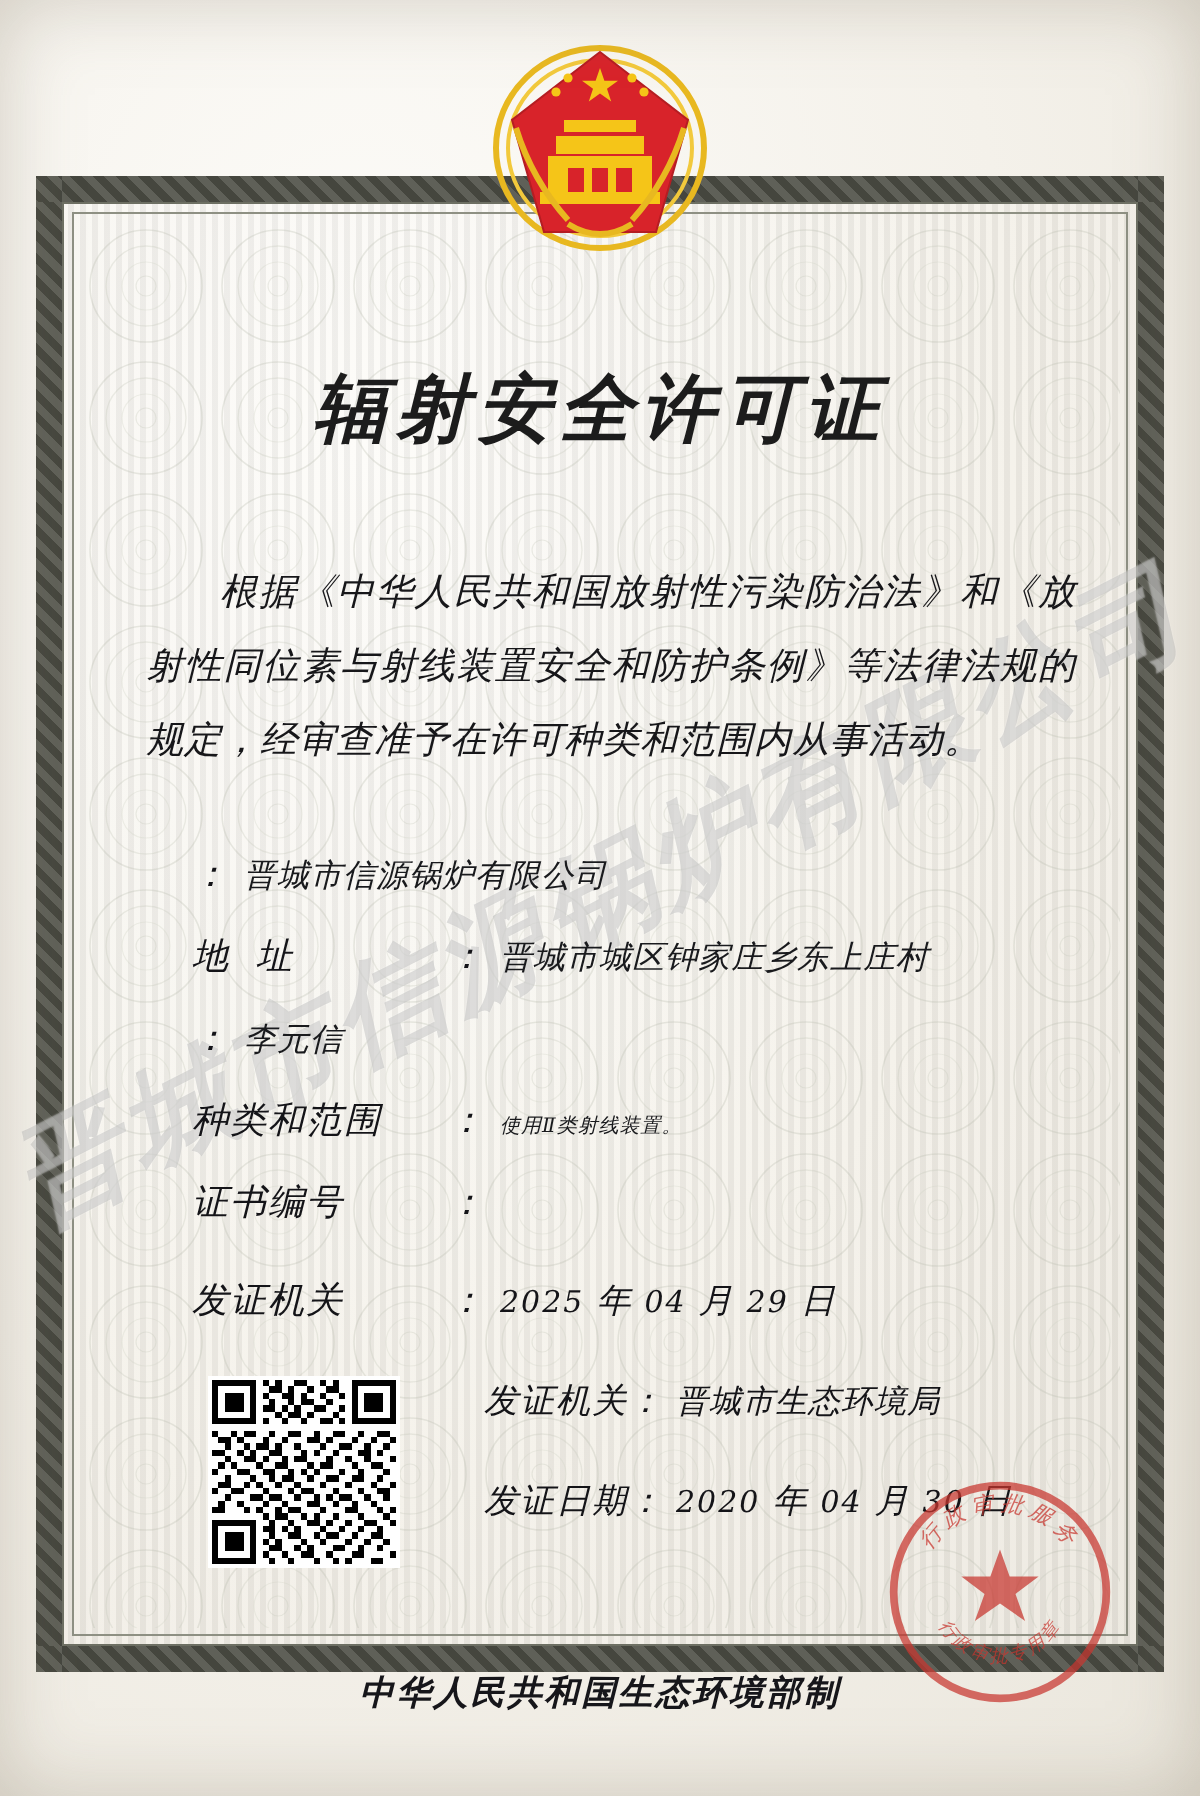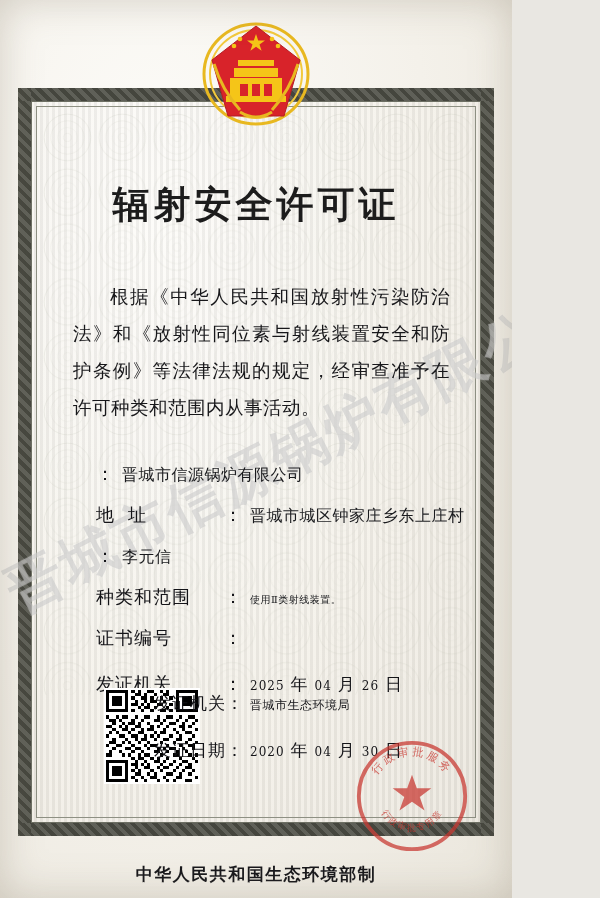--- a/index.html
+++ b/index.html
@@ -8,25 +8,26 @@
   }
   body {
     width: 600px;
     height: 898px;
     overflow: hidden;
     background: #e9e7e2;
     font-family: "DejaVu Sans", "Liberation Sans", sans-serif;
   }
   .certificate {
     position: relative;
-    width: 512px;
+    width: 600px;
     height: 898px;
     background:
       radial-gradient(ellipse at 30% 25%, #fdfcf9 0%, #f4f1ea 55%, #eae6dc 100%);
     overflow: hidden;
+    font-style: italic;
   }
   
   .paper-shade {
     position: absolute;
     inset: 0;
     box-shadow: inset 0 0 40px rgba(140,130,110,0.35);
     pointer-events: none;
     z-index: 40;
   }
   
@@ -165,21 +166,21 @@
     font-size: 18px;
     margin-right: 8px;
     flex: none;
   }
   .field-value {
     font-size: 16px;
     letter-spacing: 0.5px;
     color: #191a1d;
   }
   .field-value.small { font-size: 10px; }
-  .date-row .dnum { font-size: 12px; letter-spacing: 1px; margin-top: 12px; }
+  .date-row .dnum { font-size: 15px; letter-spacing: 1px; margin-top: 12px; }
   .date-row .dunit { font-size: 17px; margin: 0 7px 0 6px; }
 
   
   .bottom-area {
     position: absolute;
     left: 0;
     right: 0;
     bottom: 22px;
     height: 120px;
   }
@@ -205,41 +206,41 @@
     align-items: baseline;
     margin-bottom: 18px;
     justify-content: flex-start;
   }
   .issuer-label {
     font-size: 17px;
     letter-spacing: 1px;
     white-space: nowrap;
   }
   .issuer-value {
-    font-size: 12px;
+    font-size: 16px;
     letter-spacing: 0.5px;
     margin-left: 6px;
   }
   
   .seal {
     position: absolute;
     right: 42px;
     bottom: 44px;
     width: 116px;
     height: 116px;
     z-index: 30;
     opacity: 0.72;
     pointer-events: none;
   }
   
   .footer {
     position: absolute;
     left: 0;
     right: 0;
-    bottom: 12px;
+    bottom: 40px;
     text-align: center;
     font-family: "DejaVu Serif", "Liberation Serif", serif;
     font-size: 17px;
     font-weight: 700;
     letter-spacing: 1.5px;
     color: #16161a;
     z-index: 26;
   }
 </style>
 </head>
@@ -326,21 +327,21 @@
         <span class="field-colon">：</span>
       </div>
 
       <div class="field-row date-row">
         <span class="field-label">发证机关</span>
         <span class="field-colon">：</span>
         <span class="dnum">2025</span>
         <span class="dunit">年</span>
         <span class="dnum">04</span>
         <span class="dunit">月</span>
-        <span class="dnum">26</span>
+        <span class="dnum">29</span>
         <span class="dunit">日</span>
       </div>
 
     </div>
 
     <div class="bottom-area">
 
       <svg class="qr" viewBox="0 0 29 29" shape-rendering="crispEdges">
         <rect width="29" height="29" fill="#ffffff"></rect>
         <g fill="#000000">

